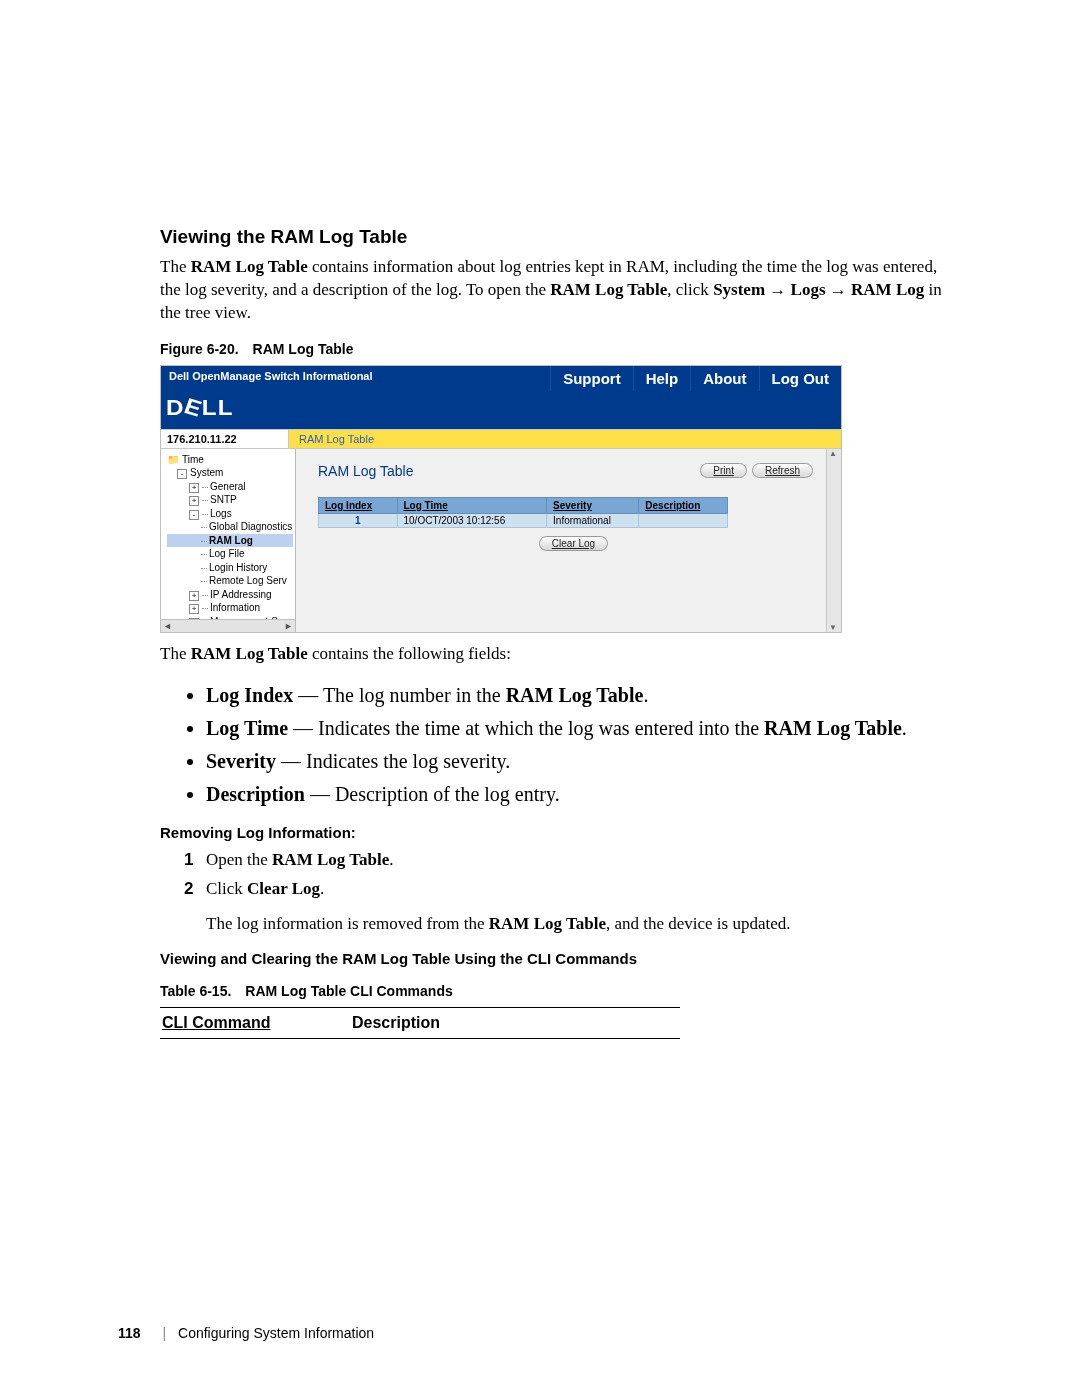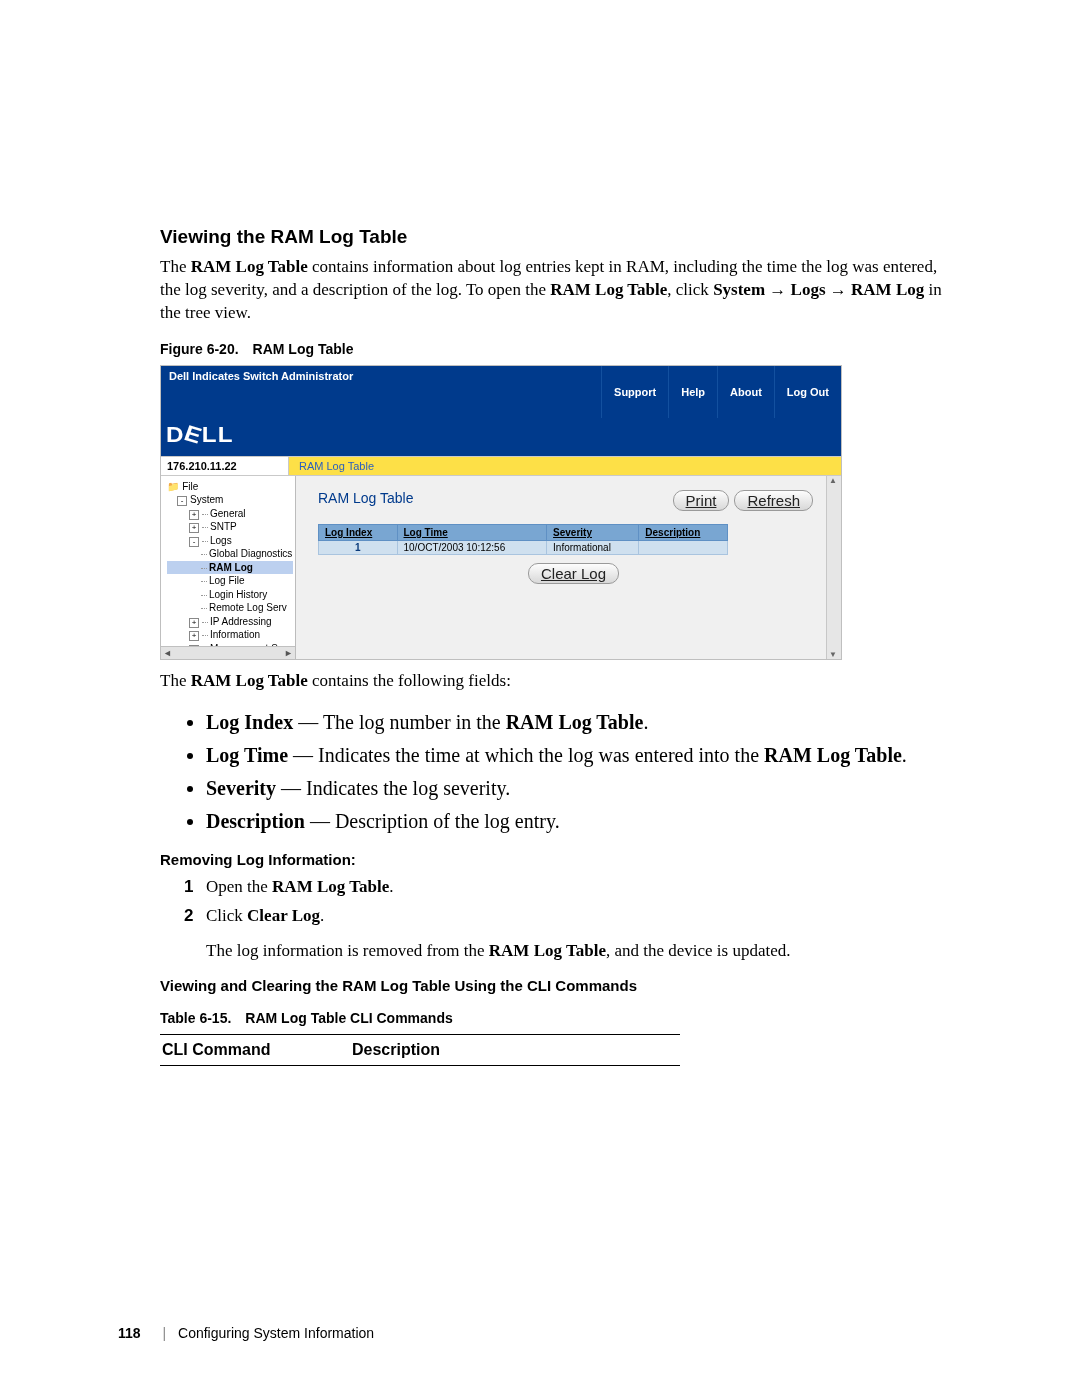--- a/index.html
+++ b/index.html
@@ -51,23 +51,23 @@
     display: flex;
     align-items: stretch;
     font-weight: bold;
   }
   .ui-titlebar .title {
     flex: 1;
     padding: 4px 8px;
     font-size: 11px;
   }
   .ui-titlebar .tb-link {
-    padding: 20px 12px;
+    padding: 4px 12px;
     border-left: 1px solid #13509f;
-    font-size: 11px;
+    font-size: 15px;
     cursor: pointer;
   }
   .ui-brand {
     background: #003a8c;
     padding: 4px 8px 8px 8px;
   }
   .dell-logo {
     display:inline-block;
     font-family: Arial, sans-serif;
     font-weight: 900;
@@ -122,21 +122,21 @@
   .ui-main { flex:1; padding:10px 14px 10px 22px; background:#f0f0f0; position:relative;}
   .pane-scroll {
     position:absolute; top:0; right:0; width:14px; height:100%;
     background:#e6e6e6; border-left:1px solid #c7c7c7;
   }
   .pane-scroll::before{content:"▲"; position:absolute; top:0; left:2px; font-size:8px; color:#666;}
   .pane-scroll::after{content:"▼"; position:absolute; bottom:0; left:2px; font-size:8px; color:#666;}
   .ui-main h3 { color:#003a8c; font-size:14px; font-weight:normal; margin:4px 0 8px 0; font-family:Tahoma, Arial, sans-serif;}
   .ui-actions { position:absolute; right:28px; top:14px; }
   .pill {
-    display:inline-block; padding:1px 12px; font-size:15px;
+    display:inline-block; padding:1px 12px; font-size:10px;
     border:1px solid #9a9a9a; border-radius:10px;
     background:linear-gradient(#fdfdfd,#d8d8d8);
     text-decoration:underline; color:#222; cursor:pointer; margin-left:2px;
   }
   .log-table {
     width:410px; border-collapse:collapse; font-size:10px; margin-top:18px;
     background:#cfe0ef;
   }
   .log-table th {
     background:#79a6d2; color:#000; font-weight:bold;
@@ -168,21 +168,21 @@
     border-collapse:collapse; margin-top:4px; font-size:16px; width:520px;
   }
   table.cli th {
     font-family: Helvetica, Arial, sans-serif; font-weight:bold;
     text-align:left; border-top:1px solid #000; border-bottom:1px solid #000;
     padding:6px 8px 6px 2px;
   }
   table.cli td {
     border-bottom:1px solid #000; padding:6px 8px 6px 2px; vertical-align:top;
   }
-  table.cli td:first-child, table.cli th:first-child{ width:180px; }
+  table.cli td:first-child, table.cli th:first-child{ width:180px;text-decoration:underline; }
 
   .footer {
     position:absolute; left:118px; bottom:56px;
     font-family: Helvetica, Arial, sans-serif; font-size:14px; color:#000;
   }
   .footer .pg{ font-weight:bold; margin-right:10px; }
   .footer .div{ color:#888; margin:0 8px;}
 </style>
 </head>
 <body>
@@ -194,36 +194,36 @@
   <p class="body">
     <span>The </span><b>RAM Log Table</b><span> contains information about log entries kept in RAM, including the time the log was entered, the log severity, and a description of the log. To open the </span><b>RAM Log Table</b><span>, click </span><b>System</b><span> → </span><b>Logs</b><span> → </span><b>RAM Log</b><span> in the tree view.</span>
   </p>
 
   <div class="caption">
     <span>Figure 6-20.</span><span class="gap"></span><span>RAM Log Table</span>
   </div>
 
   <div class="ui-shot">
     <div class="ui-titlebar">
-      <div class="title">Dell Indicates Switch Administrator</div>
+      <div class="title">Dell OpenManage Switch Informational</div>
       <div class="tb-link">Support</div>
       <div class="tb-link">Help</div>
       <div class="tb-link">About</div>
       <div class="tb-link">Log Out</div>
     </div>
     <div class="ui-brand">
       <span class="dell-logo">D<span class="slant">E</span>LL</span>
     </div>
     <div class="ui-crumbs">
       <div class="ip">176.210.11.22</div>
       <div class="crumb">RAM Log Table</div>
     </div>
     <div class="ui-body">
       <div class="ui-tree">
-        <div class="row">📁 <span>File</span></div>
+        <div class="row">📁 <span>Time</span></div>
         <div class="row ind1"><span class="box">-</span><span>System</span></div>
         <div class="row ind2"><span class="box">+</span><span class="dash"></span><span>General</span></div>
         <div class="row ind2"><span class="box">+</span><span class="dash"></span><span>SNTP</span></div>
         <div class="row ind2"><span class="box">-</span><span class="dash"></span><span>Logs</span></div>
         <div class="row ind3"><span class="dash"></span><span>Global Diagnostics</span></div>
         <div class="row ind3 sel"><span class="dash"></span><span>RAM Log</span></div>
         <div class="row ind3"><span class="dash"></span><span>Log File</span></div>
         <div class="row ind3"><span class="dash"></span><span>Login History</span></div>
         <div class="row ind3"><span class="dash"></span><span>Remote Log Serv</span></div>
         <div class="row ind2"><span class="box">+</span><span class="dash"></span><span>IP Addressing</span></div>

